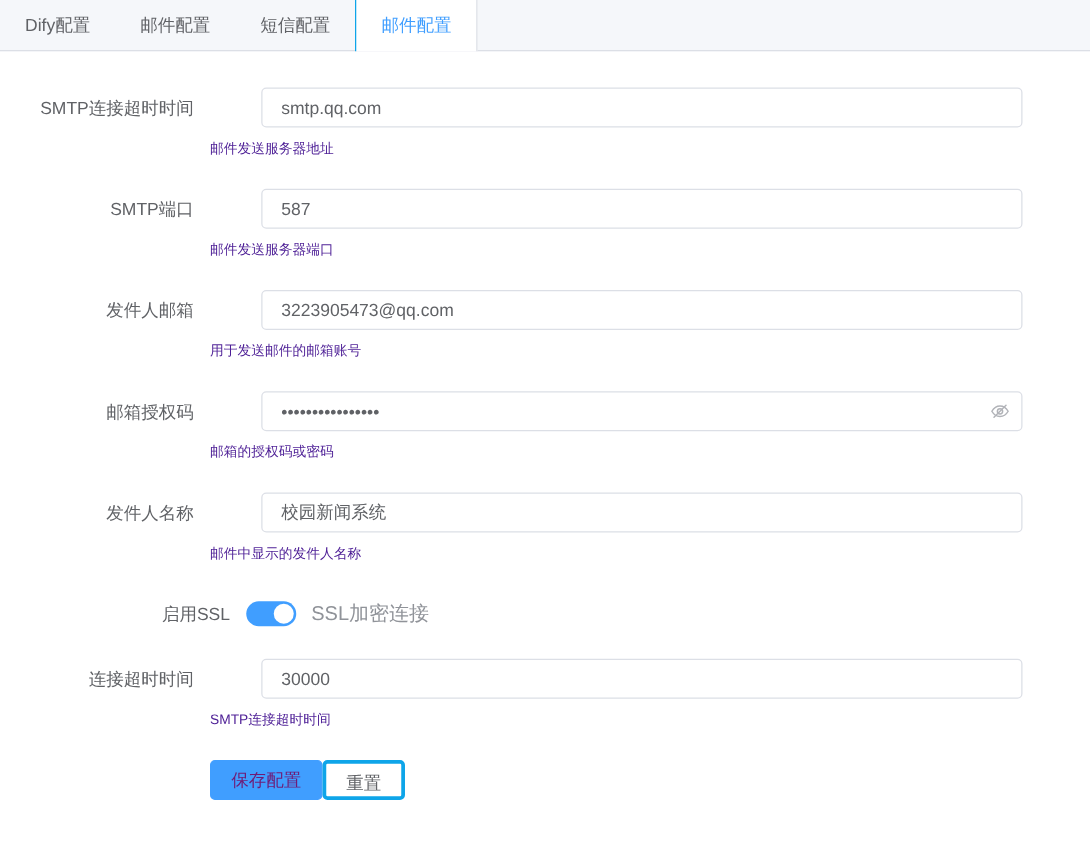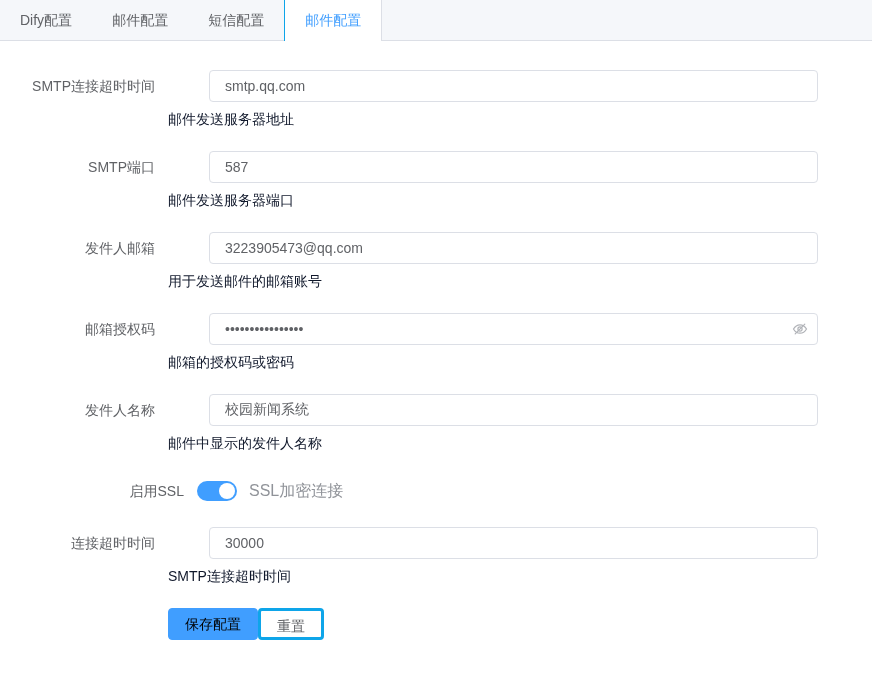--- a/index.html
+++ b/index.html
@@ -16,34 +16,34 @@
   
   .form { padding-top:29px; }
   .form-item { display:flex; margin-bottom:23px; }
   .form-label { width:168px; padding-right:13px; text-align:right; line-height:32px; color:#606266; flex:none; }
   .form-control { flex:1; margin-right:54px; }
   .input-wrap { position:relative;padding-left:41px; }
   .text-input { width:100%; height:32px; border:1px solid #dcdfe6; border-radius:4px;
     padding:0 15px; font-size:14px; color:#606266; outline:none; background:#fff;
     font-family:"Liberation Sans","DejaVu Sans",sans-serif; }
   .text-input.with-icon { padding-right:34px; }
-  .hint { margin-top:8px; font-size:14px; line-height:18px; color:#0f172a; }
+  .hint { margin-top:8px; font-size:11px; line-height:18px; color:#4c1d95; }
   .eye-icon { position:absolute; right:10px; top:50%; transform:translateY(-50%); width:16px; height:16px; cursor:pointer; display:block; }
 
   
   .switch-row { display:flex; align-items:center; height:32px; margin-bottom:20px;padding-left:29px; }
   .switch { position:relative; width:40px; height:20px; border-radius:10px; background:#409eff; flex:none; cursor:pointer; }
   .switch .knob { position:absolute; top:2px; right:2px; width:16px; height:16px; border-radius:50%; background:#ffffff; }
   .switch-desc { margin-left:12px; color:#909399; font-size:16px; }
 
   
   .btn-row { display:flex; margin-left:168px; margin-top:0; }
   .btn { height:32px; padding:0 16px; border-radius:4px; font-size:14px; cursor:pointer; line-height:30px;
     font-family:"Liberation Sans","DejaVu Sans",sans-serif; }
-  .btn-primary { background:#409eff; border:1px solid #409eff; color:#000000; }
+  .btn-primary { background:#409eff; border:1px solid #409eff; color:#701a75; }
   .btn-default { background:#ffffff; border:3px solid #0ea5e9; color:#606266; }
 </style>
 </head>
 <body>
 
 <div class="tabs-header">
   <div class="tab">Dify配置</div>
   <div class="tab">邮件配置</div>
   <div class="tab">短信配置</div>
   <div class="tab active">邮件配置</div>

